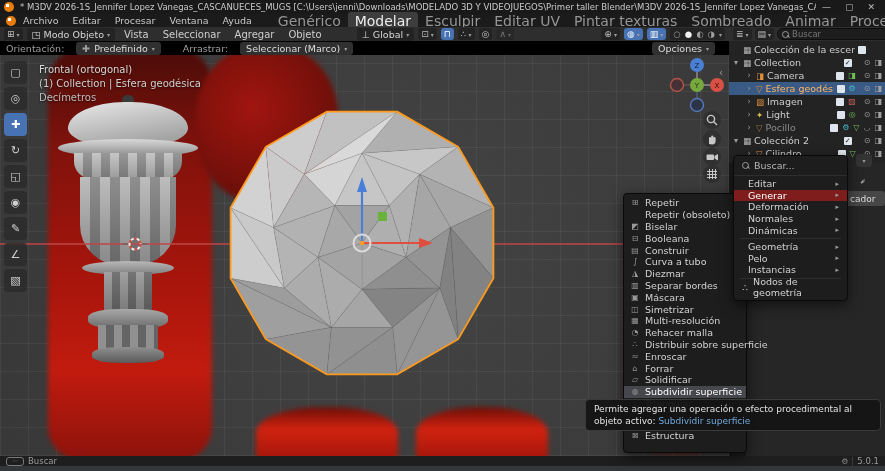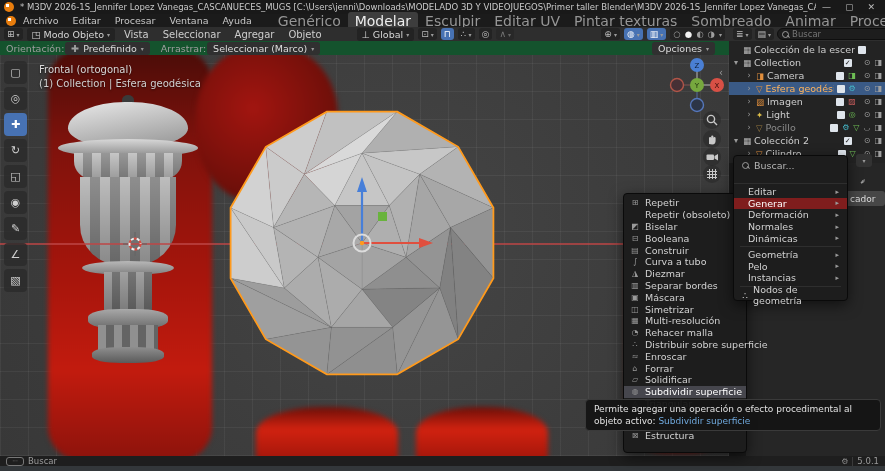--- a/index.html
+++ b/index.html
@@ -29,21 +29,21 @@
   .shgroup{display:flex;align-items:center;background:#232323;border-radius:3px;padding:1px 3px;gap:4px;font-size:8.5px;color:#9f9f9f;}
   .shgroup .on{color:#f2f2f2;}
   
   .oheader{position:absolute;left:729px;top:27px;width:156px;height:14px;background:#2e2e2e;display:flex;align-items:center;gap:3px;padding:0 4px;box-sizing:border-box;}
   .osearch{flex:1;background:#1d1d1d;border:1px solid #0e0e0e;border-radius:7px;height:10px;color:#d0d0d0;font-size:8.5px;padding:0 4px 0 14px;font-family:inherit;outline:none;min-width:10px;}
   .mag{position:relative;width:5px;height:5px;border:1px solid #9a9a9a;border-radius:50%;display:inline-block;flex:0 0 auto;}
   .mag::after{content:"";position:absolute;left:4px;top:4px;width:3px;height:1px;background:#9a9a9a;transform:rotate(45deg);}
   .searchwrap{position:relative;flex:1;display:flex;align-items:center;}
   .searchwrap .mag{position:absolute;left:5px;top:3px;z-index:1;}
   
-  .toolsettings{position:absolute;left:0;top:41px;width:729px;height:14px;background:#14532d;display:flex;align-items:center;gap:1px;padding:0 6px;box-sizing:border-box;}
+  .toolsettings{position:absolute;left:0;top:41px;width:729px;height:14px;background:#000000;display:flex;align-items:center;gap:12px;padding:0 6px;box-sizing:border-box;}
   .tslabel{color:#9f9f9f;font-size:9.5px;}
   .tspill{display:flex;align-items:center;gap:4px;background:#303030;border-radius:3px;padding:1px 6px;font-size:9.5px;color:#dcdcdc;}
   .opciones{margin-left:auto;margin-right:8px;}
   
   .viewport{position:absolute;left:0;top:55px;width:729px;height:401px;overflow:hidden;
     background:radial-gradient(circle at 390px 190px,#454545 0%,#3d3d3d 55%,#383838 100%);}
   .grid{position:absolute;inset:0;background-image:
     repeating-linear-gradient(0deg,rgba(255,255,255,0.05) 0 1px,transparent 1px 28px),
     repeating-linear-gradient(90deg,rgba(255,255,255,0.05) 0 1px,transparent 1px 28px);}
   .blob{position:absolute;filter:blur(2.5px);}
@@ -79,21 +79,21 @@
   .ptab{width:17px;height:15px;display:flex;align-items:center;justify-content:center;font-size:9.5px;color:#9a9a9a;}
   .ptab[data-active="true"]{background:#2e2e2e;border-radius:3px 0 0 3px;}
   .ptab[data-c="orange"]{color:#e08e3c;} .ptab[data-c="blue"]{color:#5fa0e8;} .ptab[data-c="green"]{color:#6ebe55;}
   .pcaret{position:absolute;left:127px;top:-9px;width:16px;height:13px;background:#333;border-radius:3px;display:flex;align-items:center;justify-content:center;}
   .ppin{position:absolute;left:131px;top:12px;}
   .pcador{position:absolute;left:117px;top:28px;width:39px;height:15px;background:#474747;border-radius:0 3px 3px 0;display:flex;align-items:center;padding-left:4px;box-sizing:border-box;font-size:9px;color:#dcdcdc;}
   
   .popup{position:absolute;background:#1d1d1d;border:1px solid #0a0a0a;box-shadow:0 4px 14px rgba(0,0,0,.55);border-radius:4px;z-index:5;box-sizing:border-box;}
   .modmenu{left:733px;top:155px;width:115px;height:146px;padding:2px 0;}
   .mm-title{padding:2px 8px 3px;color:#dedede;font-size:9.5px;}
-  .mm-search{display:flex;align-items:center;gap:5px;padding:2px 8px 12px;color:#b5b5b5;font-size:9.5px;border-bottom:1px solid #2e2e2e;margin-bottom:2px;}
+  .mm-search{display:flex;align-items:center;gap:5px;padding:2px 8px 4px;color:#b5b5b5;font-size:9.5px;border-bottom:1px solid #2e2e2e;margin-bottom:2px;}
   .mmi{display:flex;align-items:center;height:11.6px;padding:0 8px 0 14px;font-size:9.5px;color:#d2d2d2;}
   .mmi[data-active="true"]{background:#7f1d1d;color:#fff;}
   .mmi .arrow{margin-left:auto;color:#9a9a9a;font-size:7px;}
   .mm-sep{height:1px;background:#2e2e2e;margin:2px 6px;}
   .mm-footer{display:flex;align-items:center;gap:5px;height:13px;padding:0 8px;font-size:9.5px;color:#d2d2d2;}
   .submenu{left:623px;top:193px;width:124px;height:260px;padding:3px 0;border-radius:4px;}
   .smi{display:flex;align-items:center;height:11.8px;padding:0 6px;gap:5px;font-size:9.5px;color:#d2d2d2;white-space:nowrap;}
   .smi[data-active="true"]{background:#46464d;color:#fff;}
   .smi .sg{width:10px;font-size:8px;color:#9a9a9a;text-align:center;flex:0 0 auto;}
   .smi-bottom{position:absolute;left:0;top:236px;width:124px;}
@@ -342,20 +342,21 @@
       <line x1="150" y1="150" x2="207" y2="150" stroke="#e04f3e" stroke-width="2.2"></line>
       <polygon points="221,150 207,145 207,155" fill="#e04f3e"></polygon>
       <rect x="166" y="119" width="9" height="9" fill="#69b33d"></rect>
       <circle cx="150" cy="150" r="8.5" fill="rgba(255,255,255,0.04)" stroke="#dcdcdc" stroke-width="2"></circle>
       <circle cx="150" cy="150" r="2.2" fill="#ff9a1c"></circle>
     </svg>
 
     <div class="ovtext">
       <div>Frontal (ortogonal)</div>
       <div class="l2">(1) Collection | Esfera geodésica</div>
+      <div class="l3">Decímetros</div>
     </div>
 
     <div class="vtoolbar">
 
         <div class="tool" title="select-box">
           <span>▢</span>
         </div>
 
         <div class="tool" title="cursor">
           <span>◎</span>

